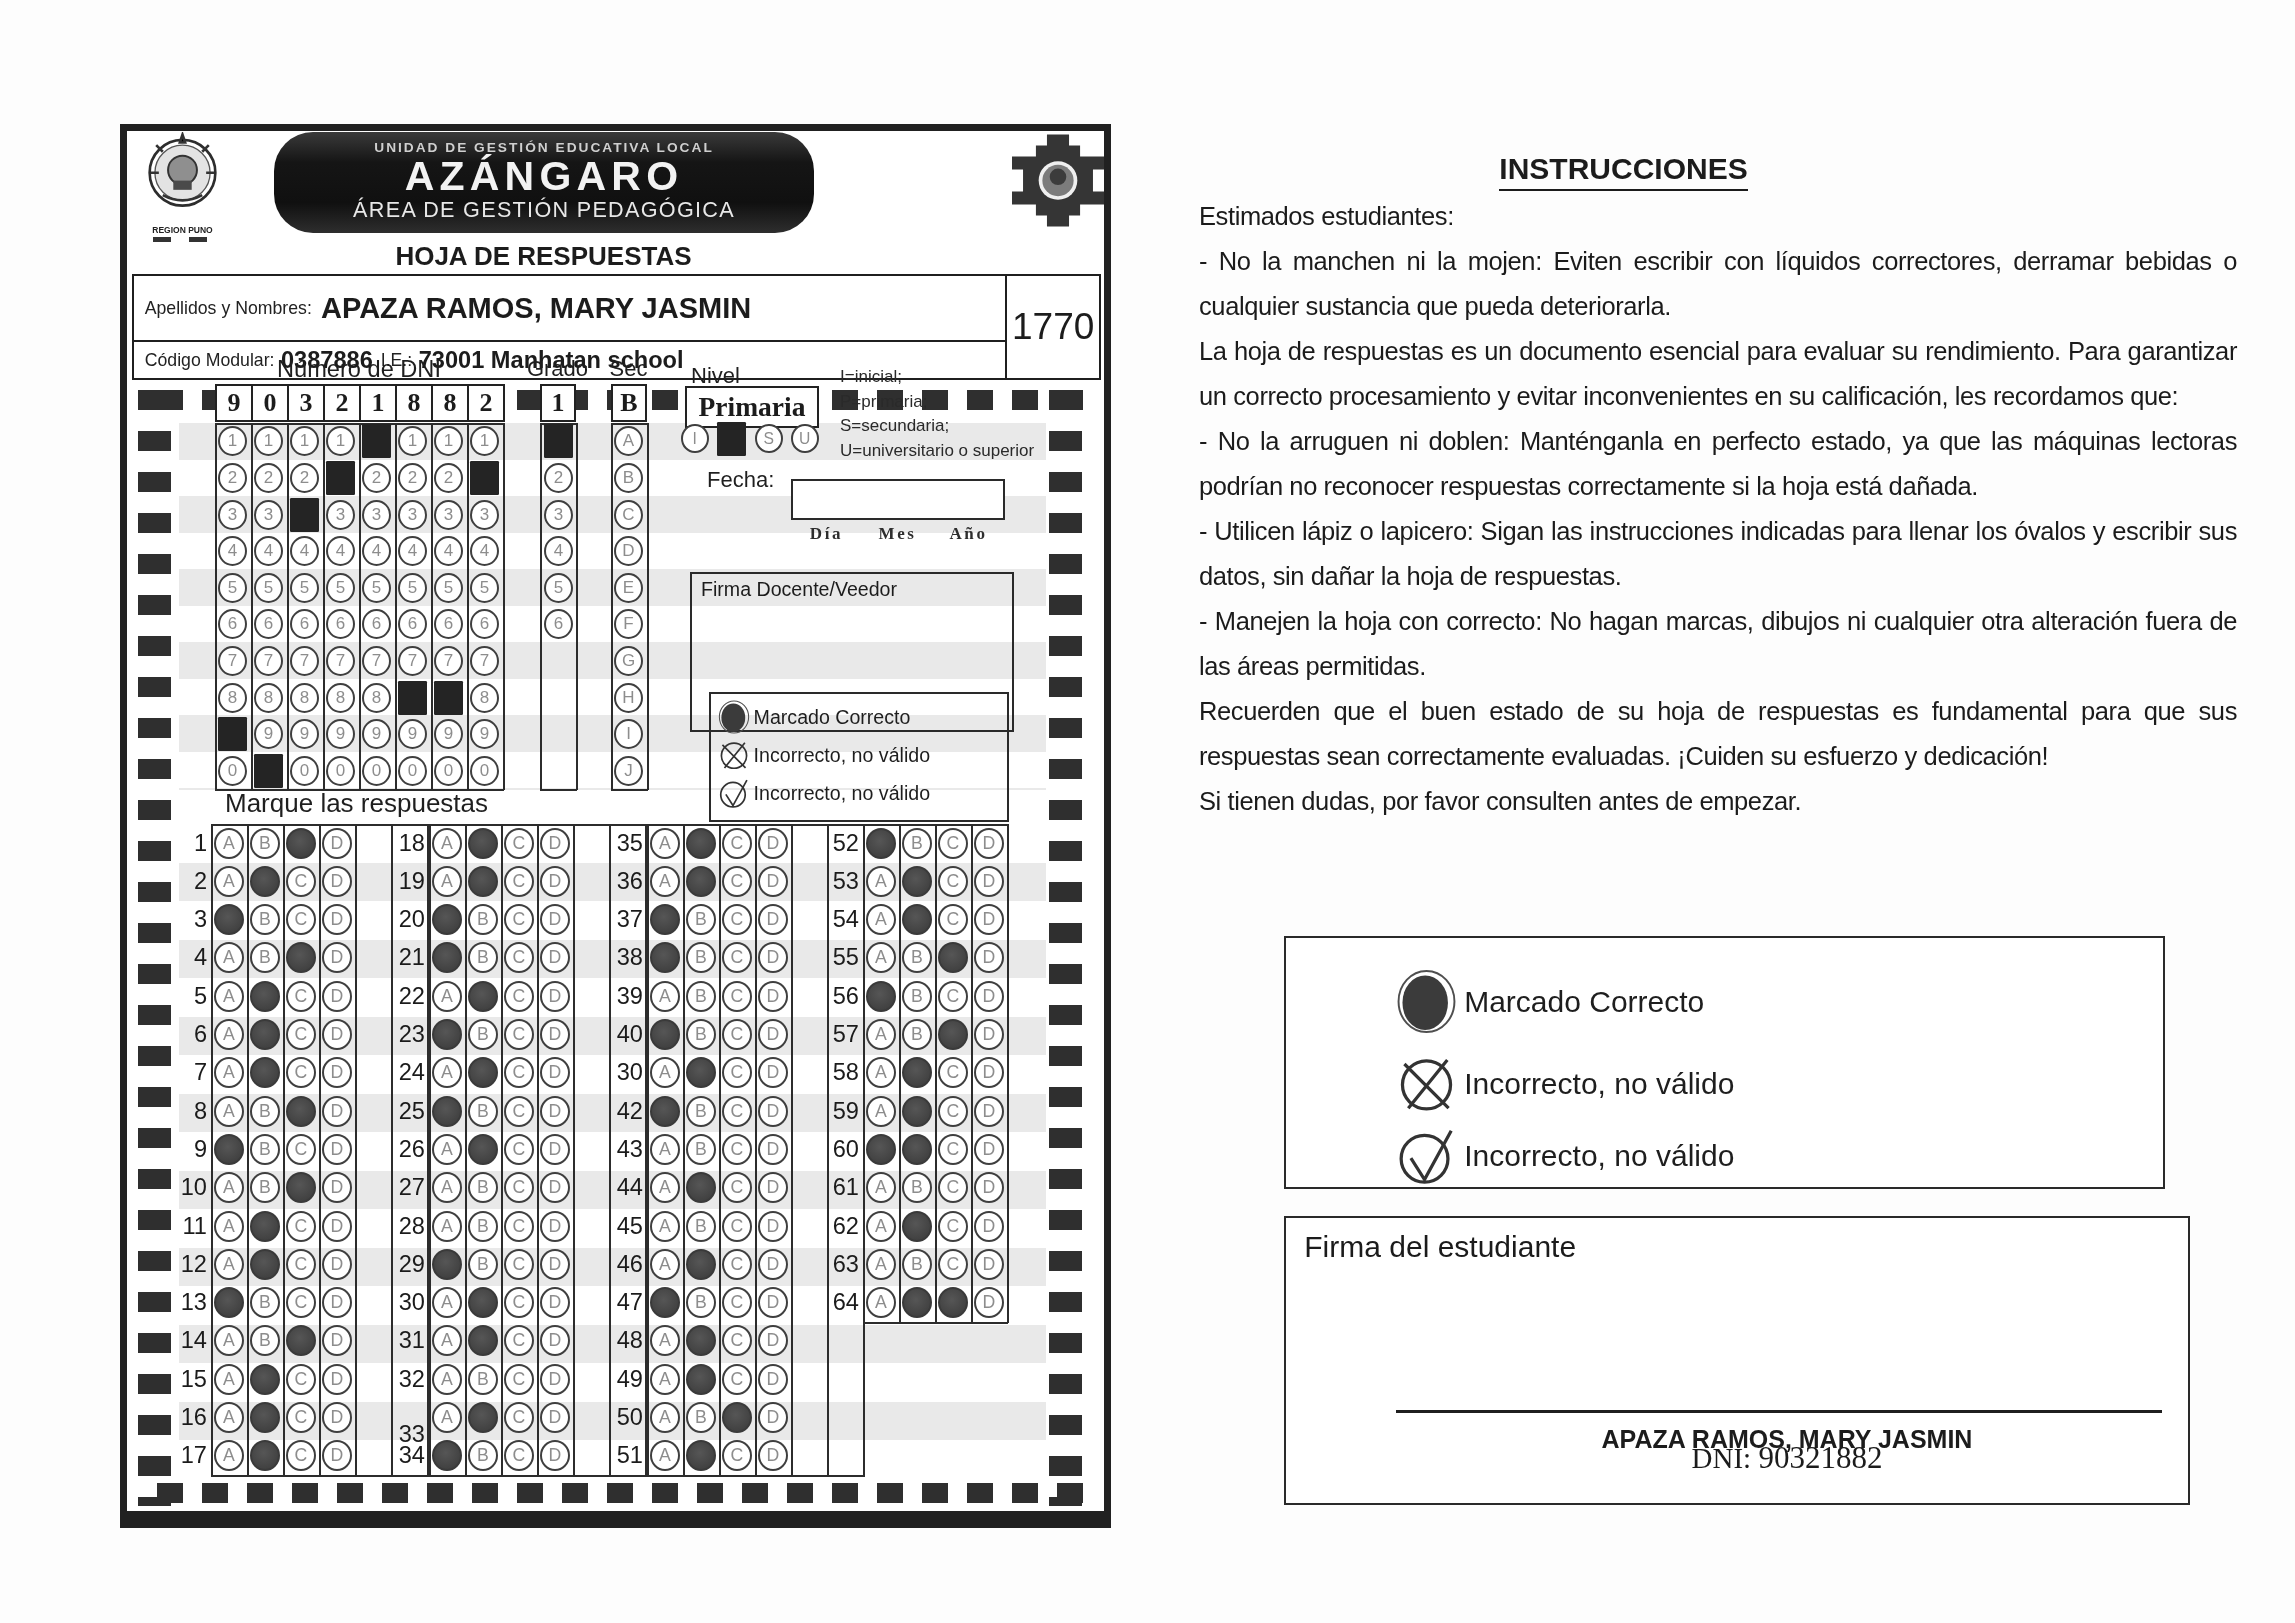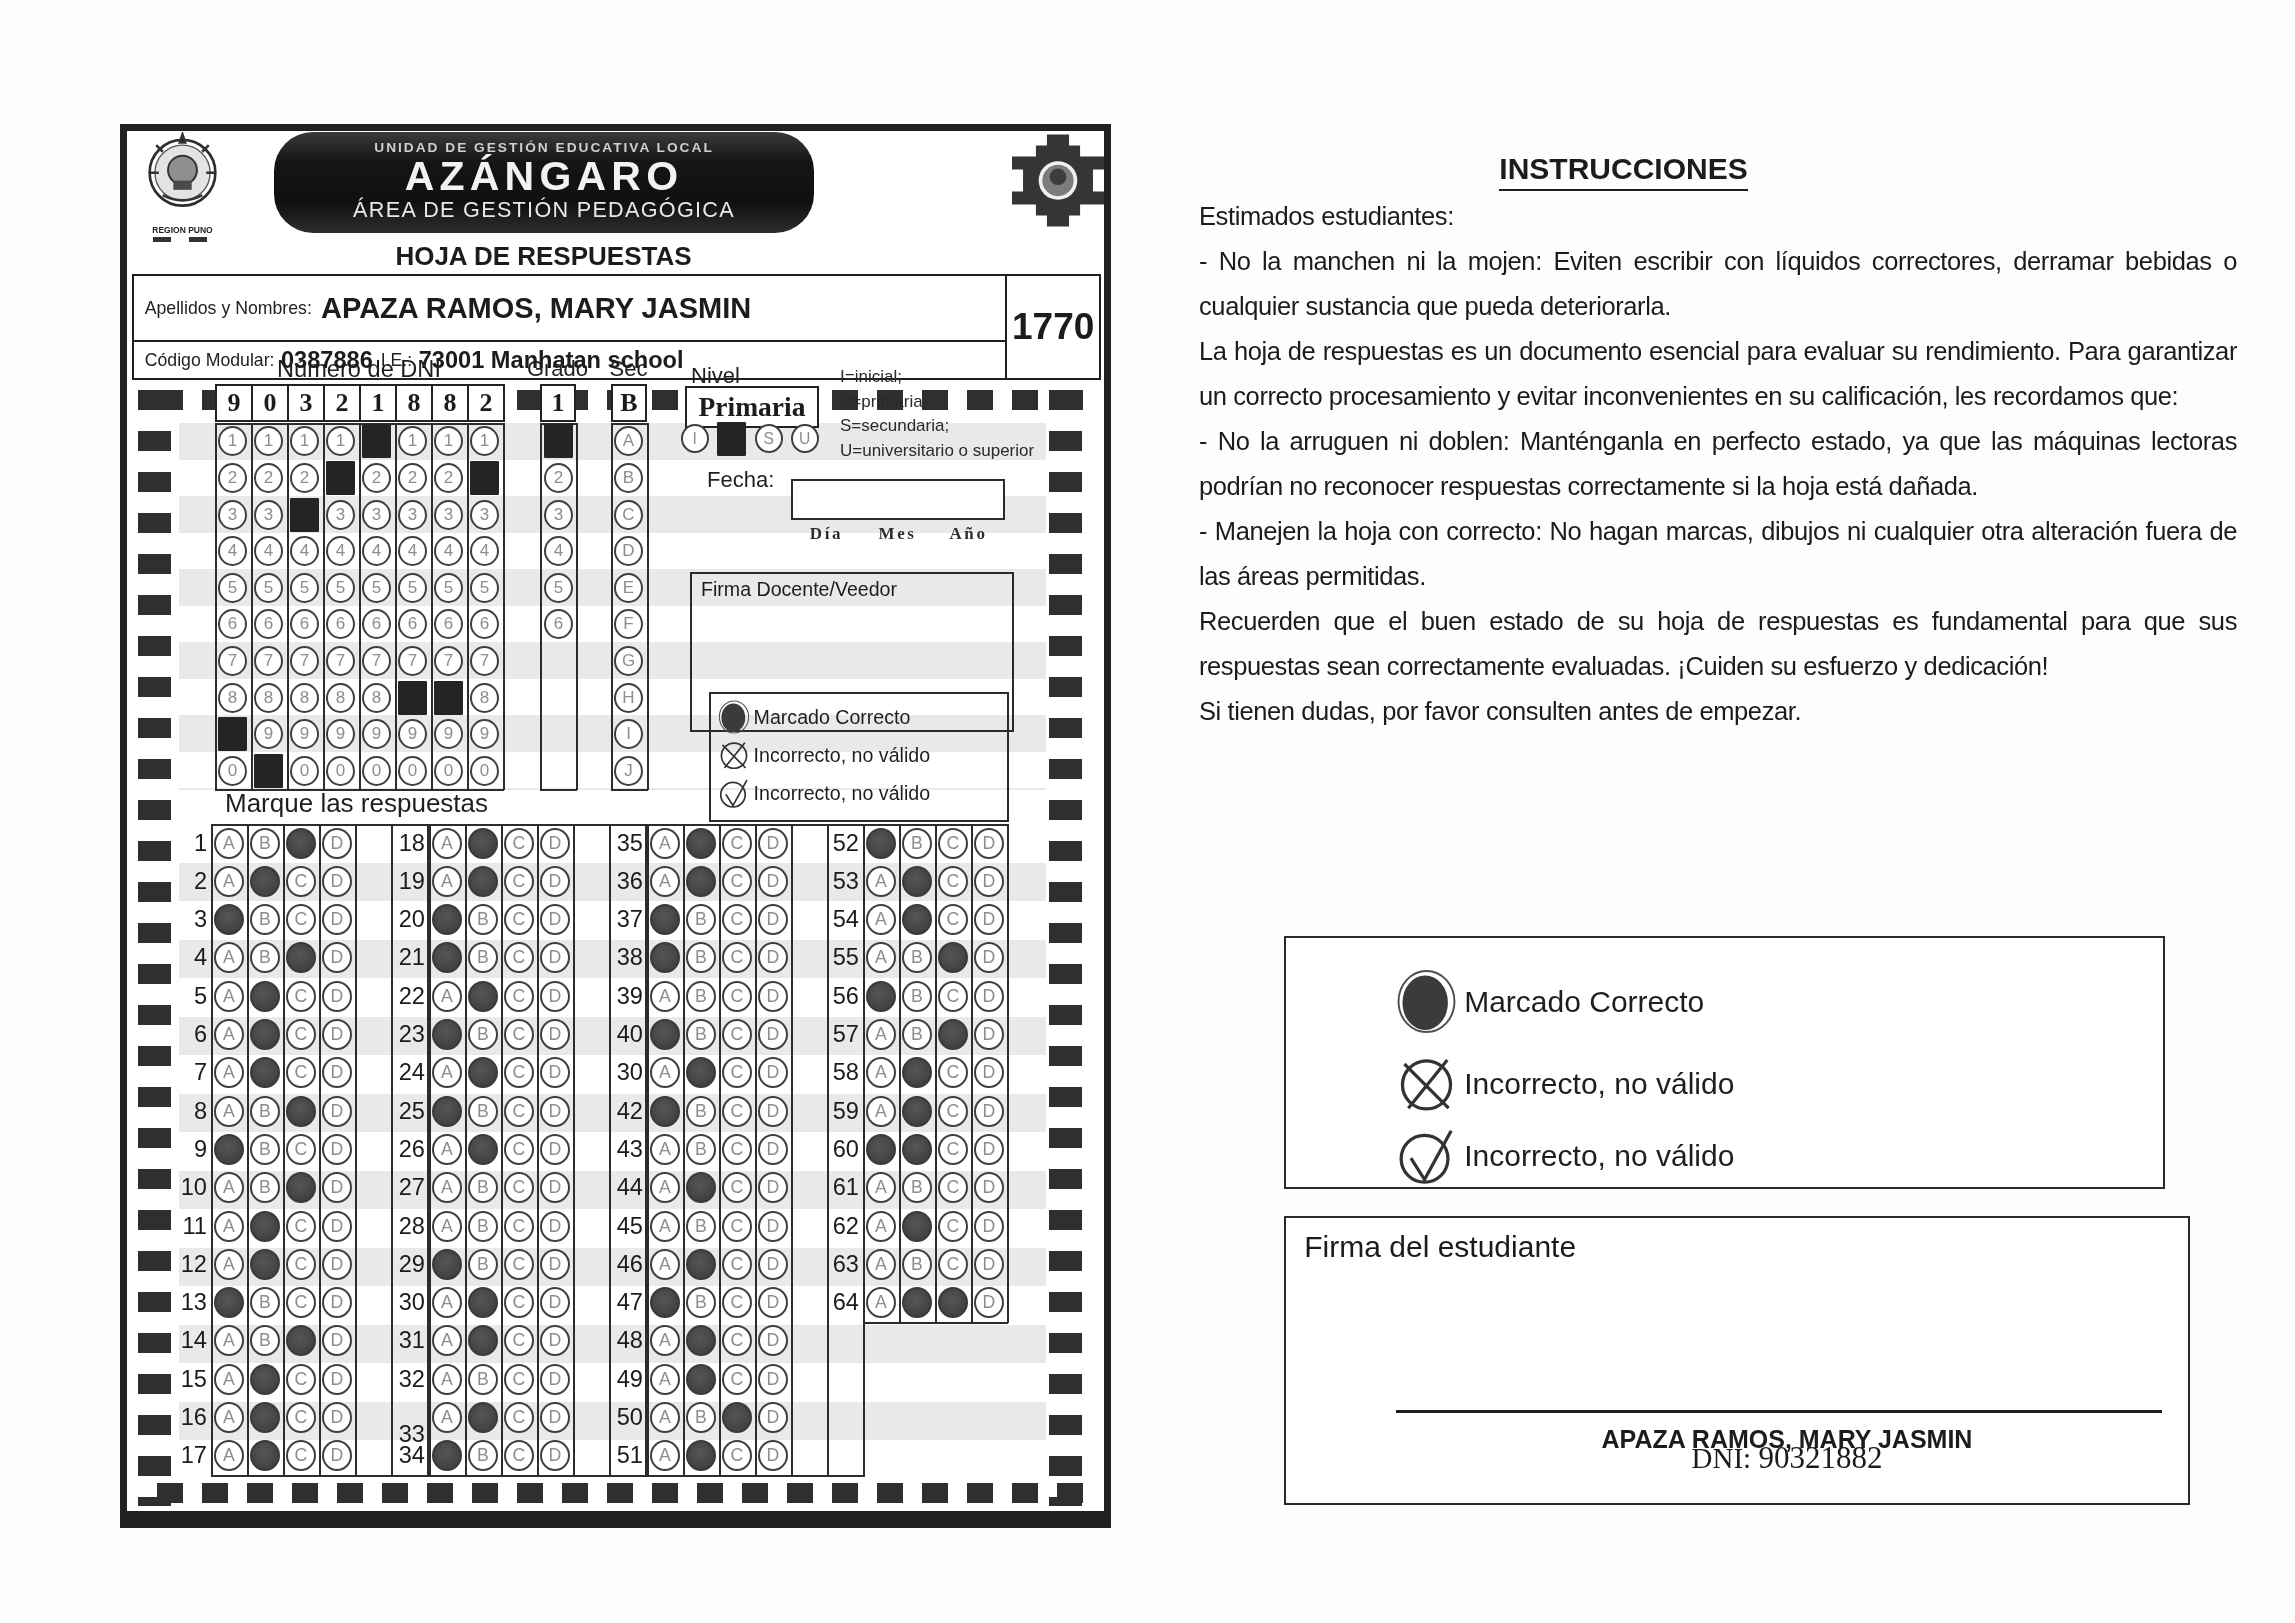--- a/index.html
+++ b/index.html
@@ -21,21 +21,21 @@
   #sheet-title span{border-bottom:2.6px solid #2a2a2a;padding:0 5.2px 2.6px 5.2px;}
   .seal-cap{position:absolute;left:17px;top:94px;width:77px;text-align:center;
             font-size:8.5px;font-weight:bold;color:#222;}
   
   #namebox{position:absolute;left:5.2px;top:143px;width:969px;height:106px;border:2px solid #1f1f1f;
            display:flex;}
   #nb-main{width:871px;height:100%;}
   #nb-r1{height:64px;display:flex;align-items:center;padding-left:10.5px;}
   #nb-r2{height:38px;border-top:2px solid #1f1f1f;display:flex;align-items:center;padding-left:10.5px;}
   #nb-num{flex:1;border-left:2px solid #1f1f1f;display:flex;align-items:center;justify-content:center;
-          font-size:37px;font-weight:bold;}
+          font-size:37px;font-weight:normal;}
   .flabel{font-size:17.7px;color:#222;}
   .fval{font-size:29px;font-weight:bold;margin-left:9.2px;letter-spacing:0px;}
   .fval2{font-size:23.6px;font-weight:bold;margin-left:6.5px;}
   
   .strip-h{position:absolute;height:19.6px;background:repeating-linear-gradient(90deg,#2f2f2f 0 26px,transparent 26px 45px);}
   .strip-v{position:absolute;width:33px;background:repeating-linear-gradient(180deg,#2f2f2f 0 19.6px,transparent 19.6px 41px);}
   
   .zebra{position:absolute;left:52px;width:867px;z-index:0;}
   
   .gline{position:absolute;background:#2c2c2c;z-index:2;}
@@ -653,20 +653,21 @@
         <div class="bub" style="left: 847px; top: 1156px; width: 30px; height: 31px; font-size: 17.7px;">D</div>
       </div>
   </div>
 
   <div id="instr-title"><span>INSTRUCCIONES</span></div>
   <div id="paras">
       <p>Estimados estudiantes:</p>
       <p>- No la manchen ni la mojen: Eviten escribir con líquidos correctores, derramar bebidas o cualquier sustancia que pueda deteriorarla.</p>
       <p>La hoja de respuestas es un documento esencial para evaluar su rendimiento. Para garantizar un correcto procesamiento y evitar inconvenientes en su calificación, les recordamos que:</p>
       <p>- No la arruguen ni doblen: Manténganla en perfecto estado, ya que las máquinas lectoras podrían no reconocer respuestas correctamente si la hoja está dañada.</p>
+      <p>- Utilicen lápiz o lapicero: Sigan las instrucciones indicadas para llenar los óvalos y escribir sus datos, sin dañar la hoja de respuestas.</p>
       <p>- Manejen la hoja con correcto: No hagan marcas, dibujos ni cualquier otra alteración fuera de las áreas permitidas.</p>
       <p>Recuerden que el buen estado de su hoja de respuestas es fundamental para que sus respuestas sean correctamente evaluadas. ¡Cuiden su esfuerzo y dedicación!</p>
       <p>Si tienen dudas, por favor consulten antes de empezar.</p>
     </div>
 
   <div id="rlegend">
       <div class="legitem" style="left: 108px; top: 31px; height: 65px;">
         <svg viewBox="0 0 100 100" width="65" height="65">
           <ellipse cx="48" cy="52" rx="35" ry="42" fill="#3b3b3b"></ellipse>
           <ellipse cx="50" cy="50" rx="43" ry="47" fill="none" stroke="#4f4f4f" stroke-width="3"></ellipse>

